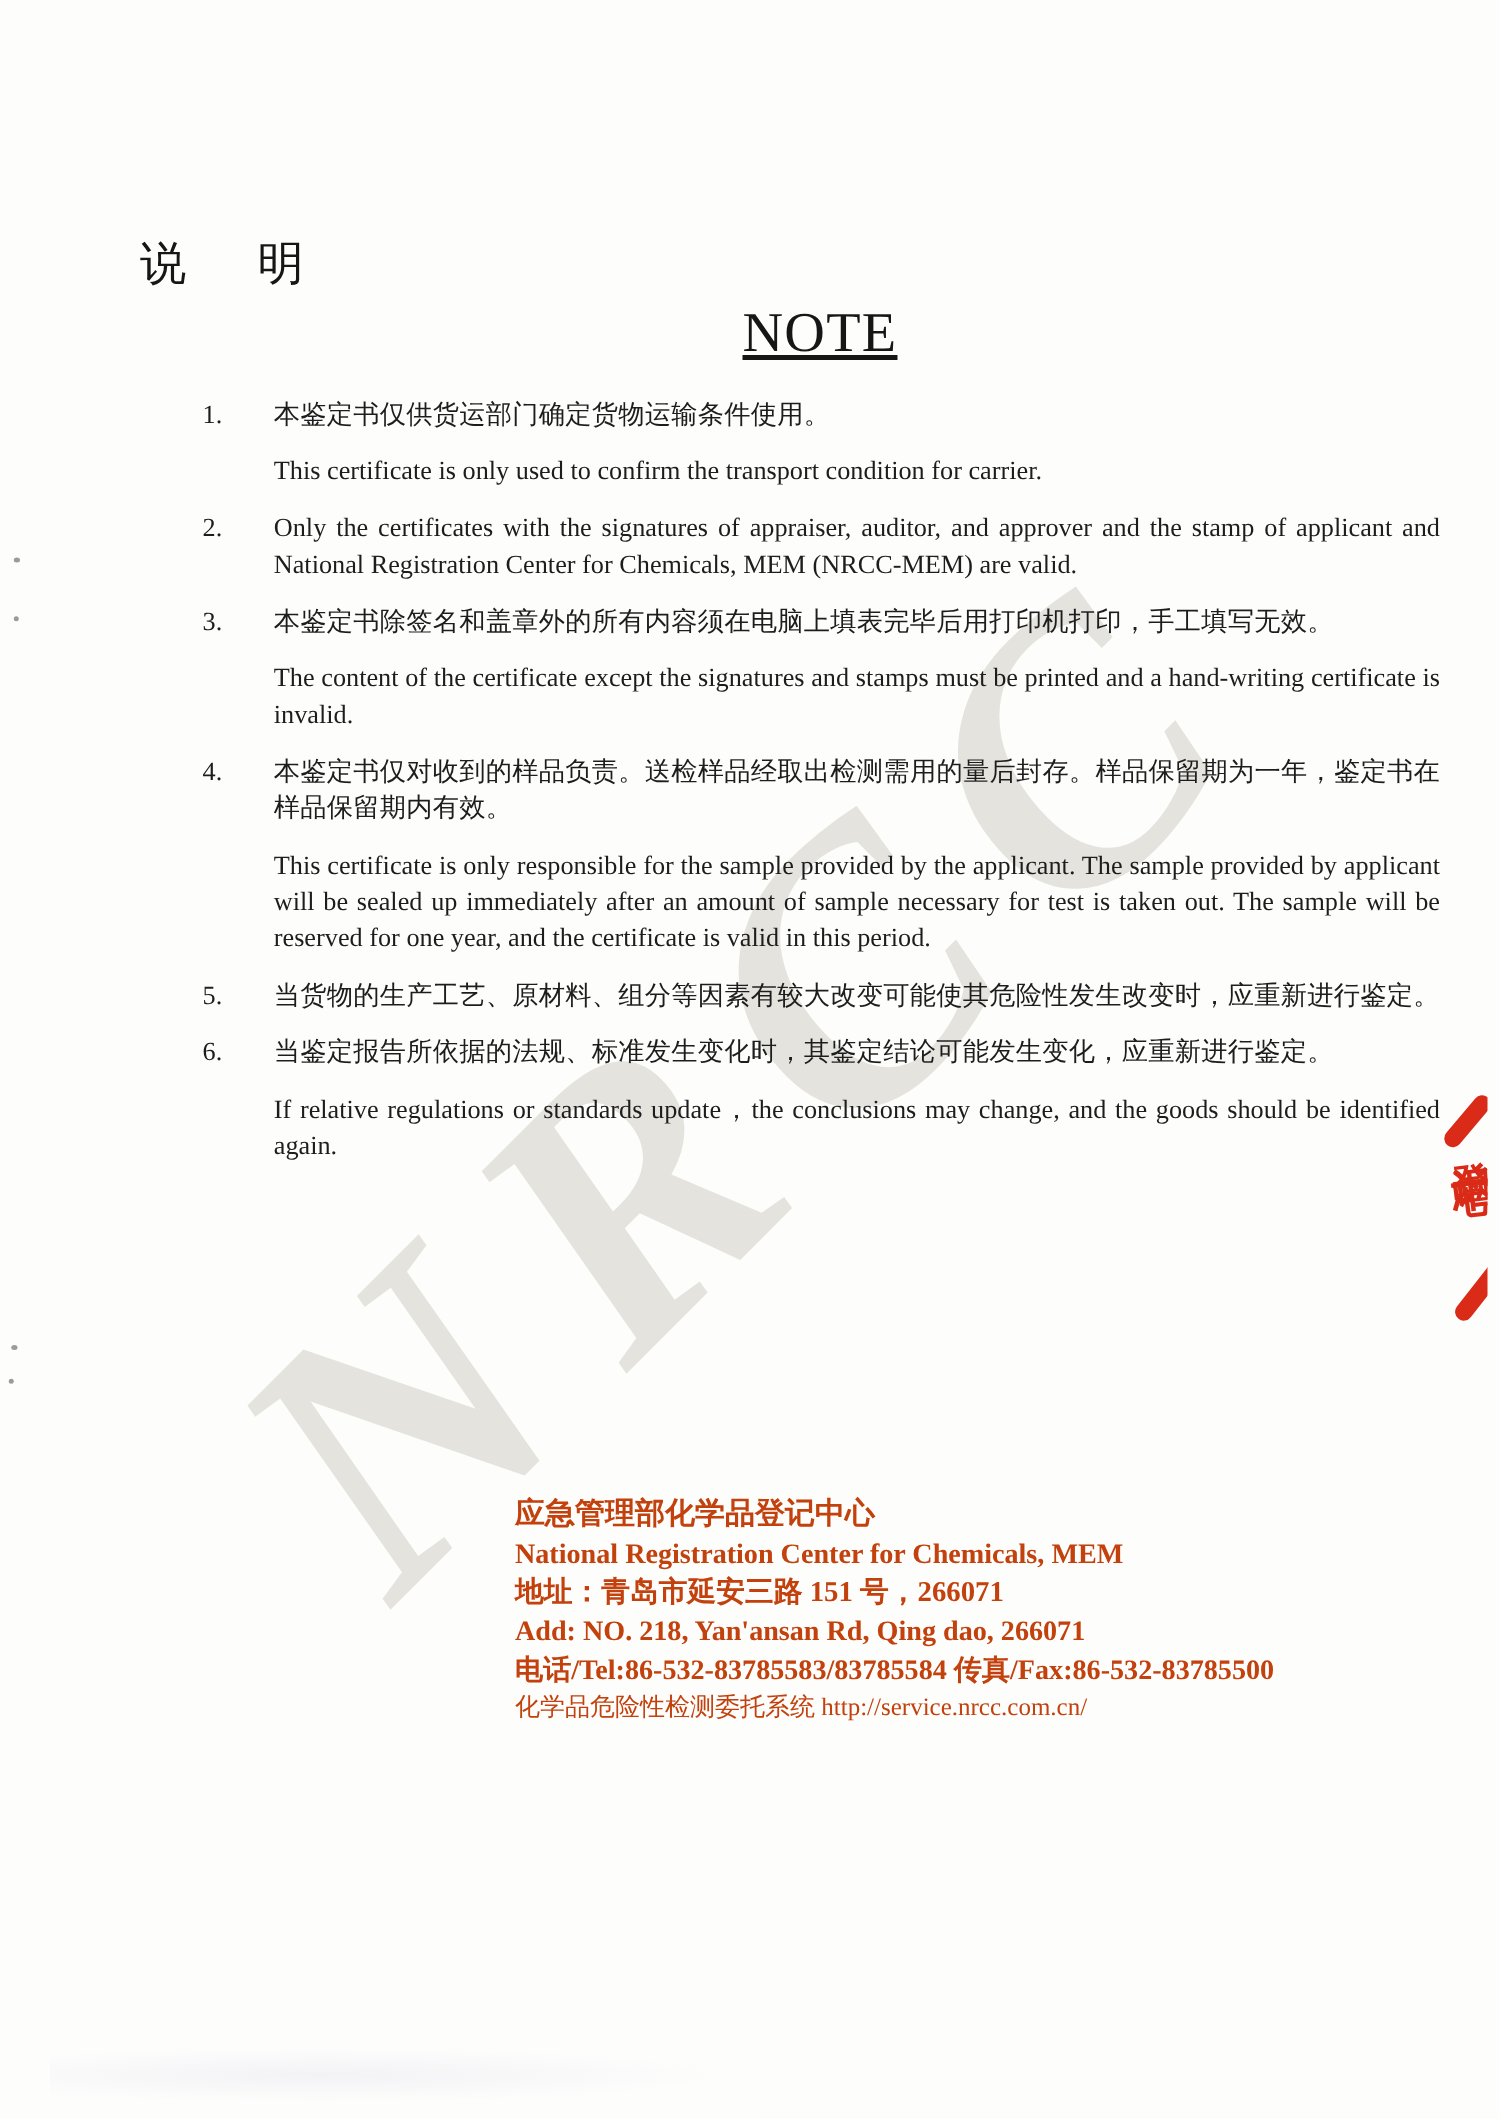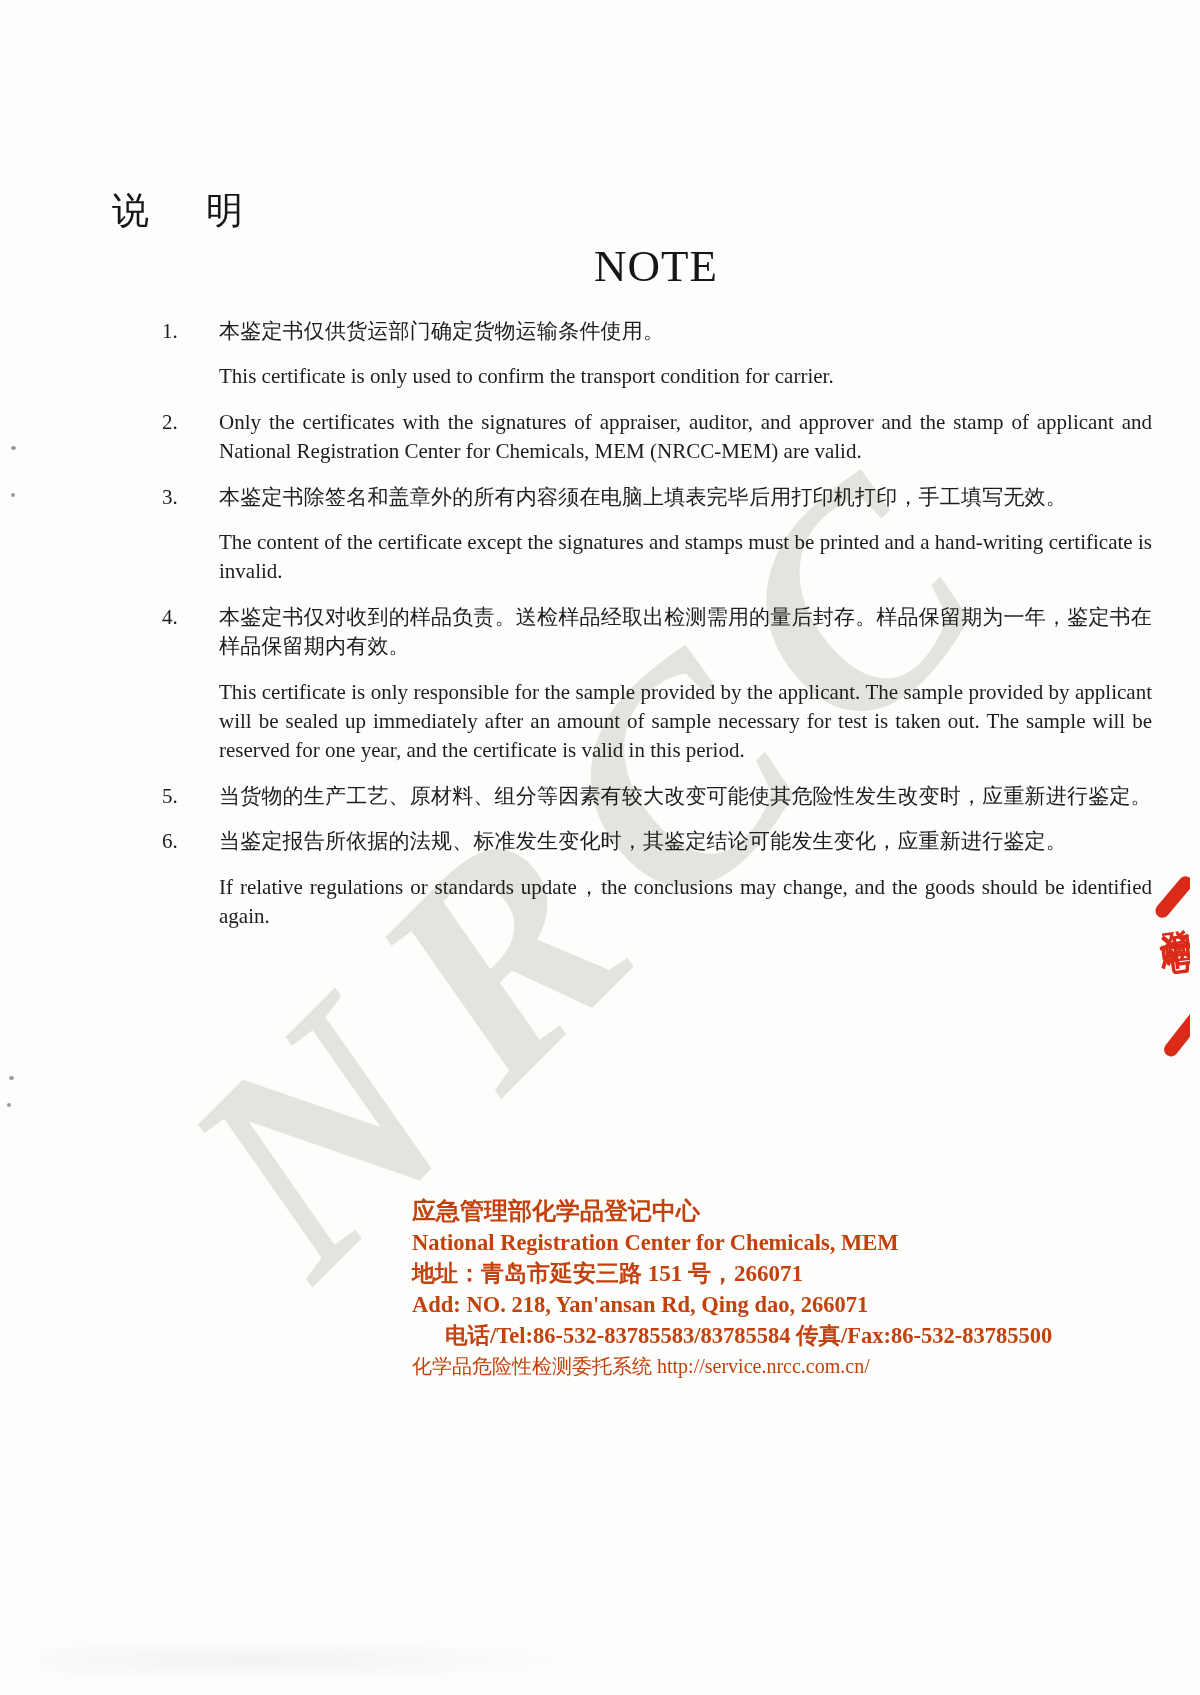--- a/index.html
+++ b/index.html
@@ -18,42 +18,42 @@
     color:#e4e3de; user-select:none;
   }
   .content { position:relative; z-index:1; }
   
   .doc-title-zh {
     position:absolute; left:112px; top:186px; width:1088px;
     font-size:37px; letter-spacing:10px; color:#161616;
   }
   .doc-title-en {
     position:absolute; left:112px; top:240px; width:1088px;
-    text-align:center; font-size:45px; letter-spacing:1px; color:#161616;
+    text-align:center; font-size:45px; letter-spacing:1px; color:#161616;text-decoration:underline;
   }
   
   .notes { position:absolute; left:162px; top:301px; width:1006px; }
   .note  { position:relative; padding-left:41px; }
   .note-num {
     position:absolute; left:0; top:0;
     font-size:21px; line-height:29.4px;
   }
   .note p {
     margin:16px; font-size:21px; line-height:29.4px;
     text-align:justify; text-justify:inter-word;
   }
   .note p.zh { letter-spacing:0.2px; }
   
   .footer { position:absolute; left:412px; top:1196px; line-height:31px; color:#c2410c; }
   .f-line { white-space:nowrap; }
   .f-org-zh  { font-size:24px;   font-weight:bold; }
   .f-org-en  { font-size:22.5px; font-weight:bold; }
   .f-addr-zh { font-size:23px;   font-weight:bold; }
   .f-addr-en { font-size:22.5px; font-weight:bold; }
-  .f-tel     { font-size:22.5px; font-weight:bold;margin-left:33px; }
+  .f-tel     { font-size:22.5px; font-weight:bold; }
   .f-sys     { font-size:20px; }
   .f-ver     { font-size:20px; }
   
   .seal {
     position:absolute; left:1146px; top:874px; width:44px; height:190px;
     overflow:hidden; z-index:2;
   }
   .seal-stroke { position:absolute; background:#da2a18; border-radius:8px; }
   .seal-stroke.top    { left:3px;  top:16px;  width:50px; height:14px; transform:rotate(-50deg); }
   .seal-stroke.bottom { left:10px; top:152px; width:56px; height:14px; transform:rotate(-52deg); }

